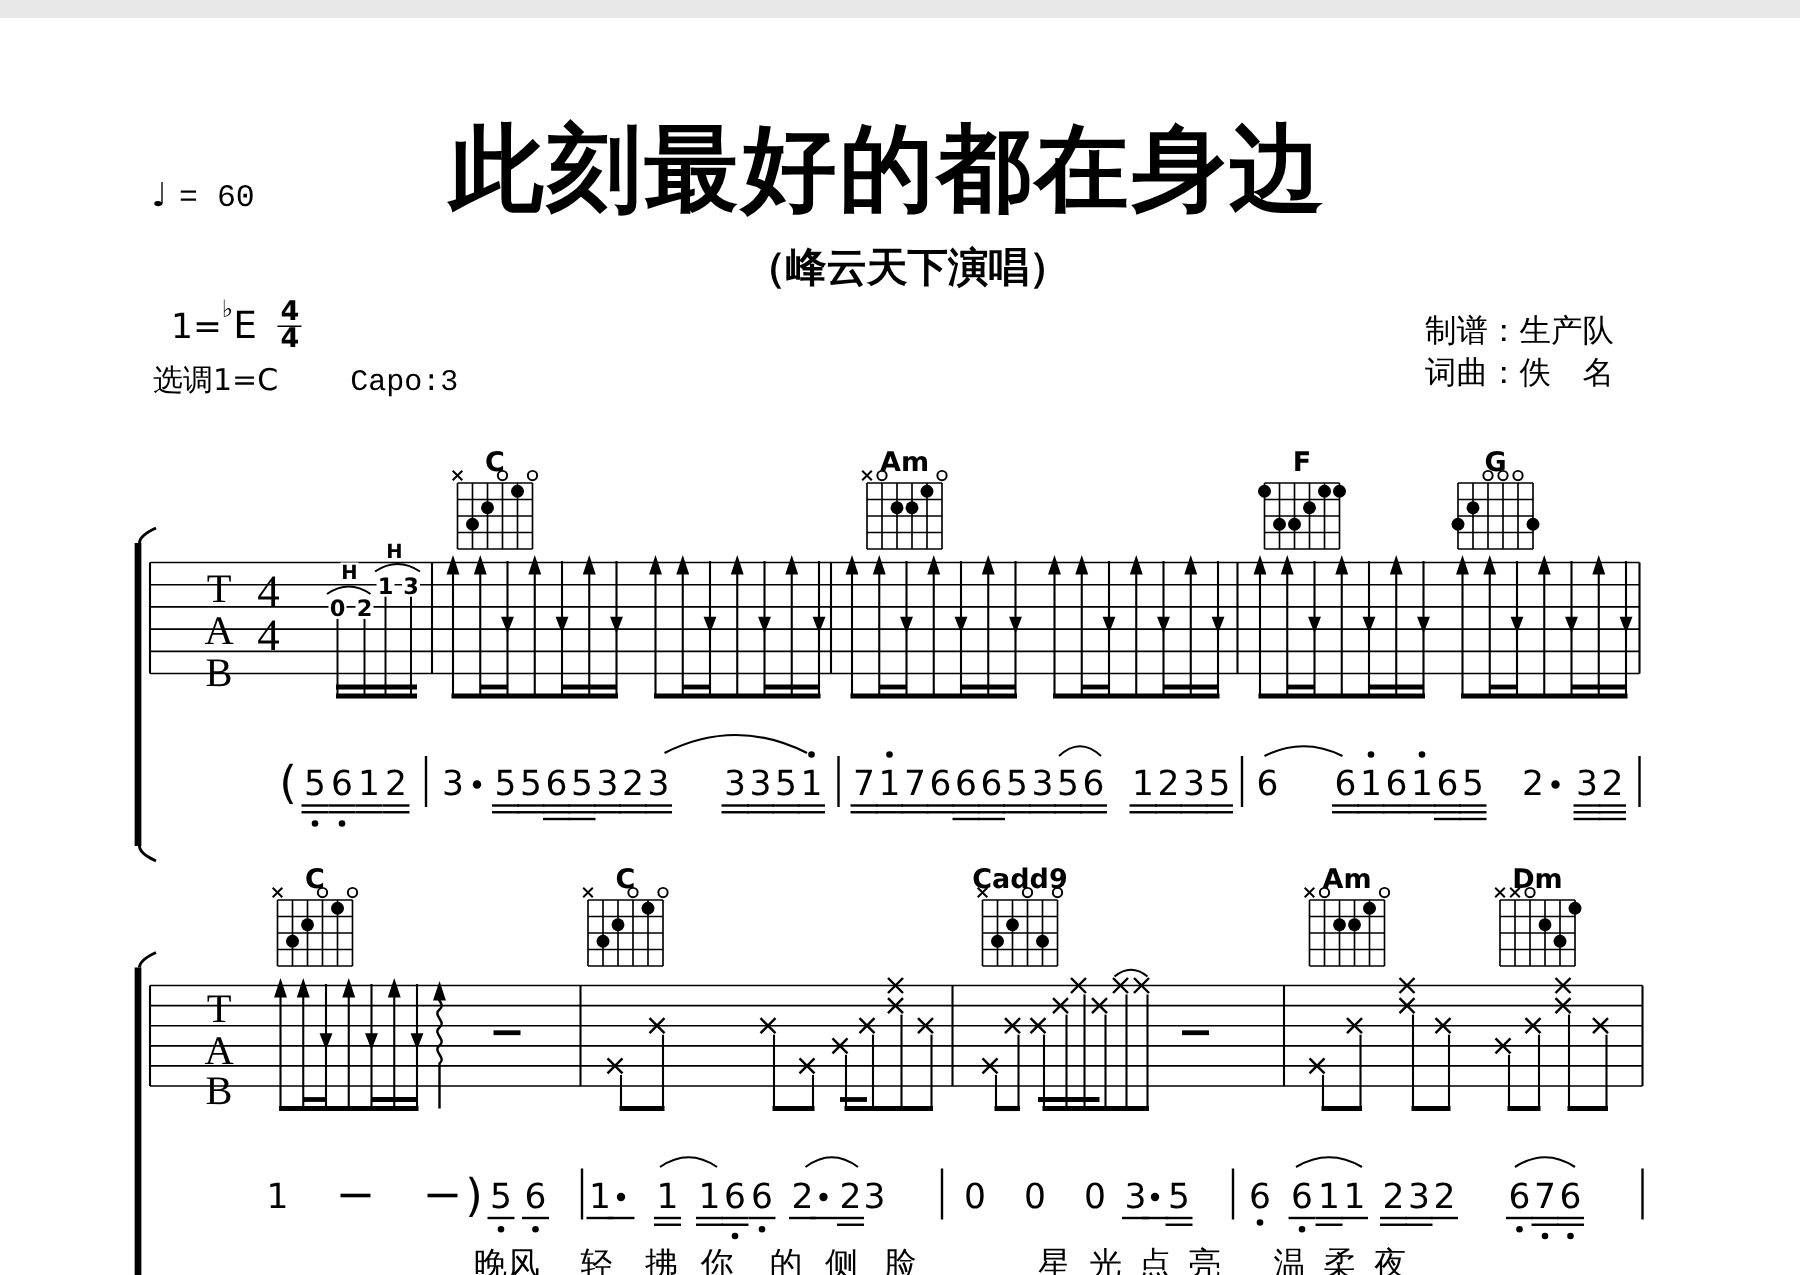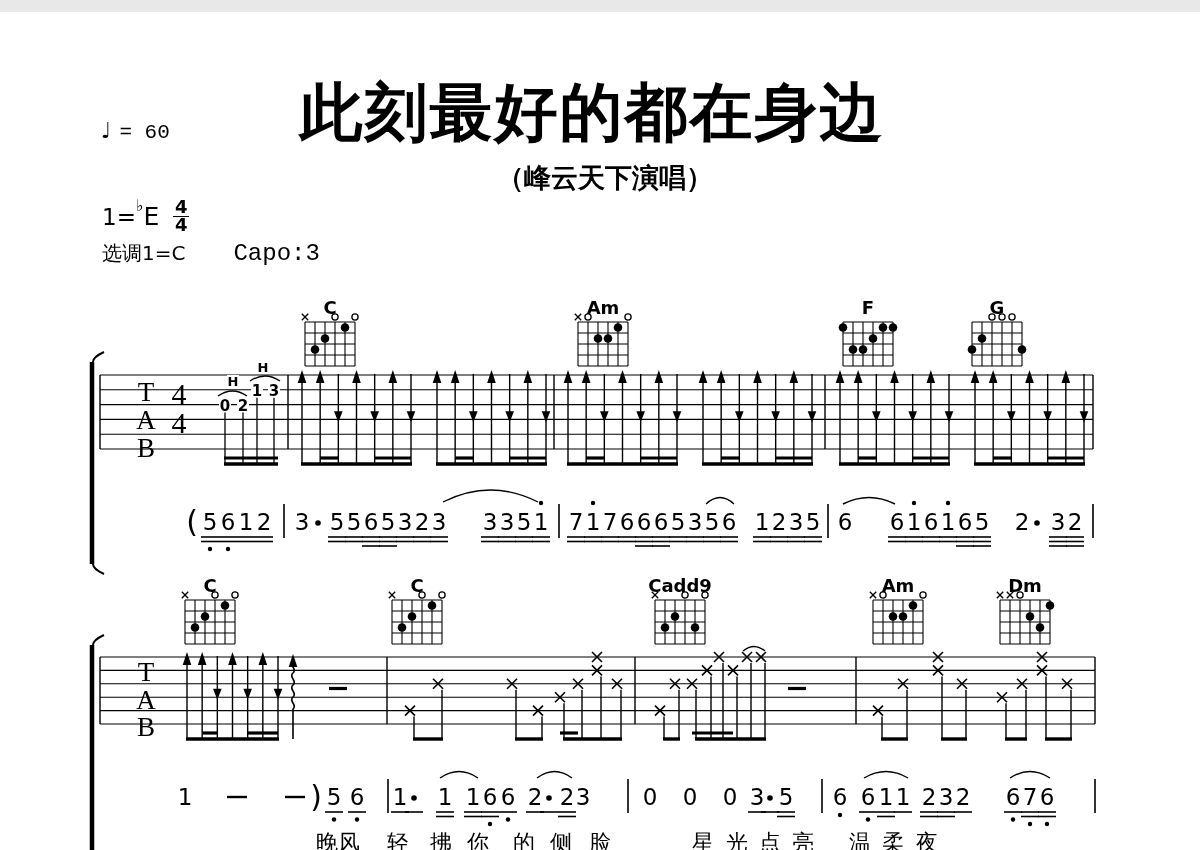--- a/index.html
+++ b/index.html
@@ -4,29 +4,29 @@
 <style>
   html,body{margin:0;padding:0;background:#e8e8e8;}
   .page{position:relative;width:1200px;height:850px;background:#fff;margin:12px auto;
         font-family:"DejaVu Sans","Liberation Sans",sans-serif;color:#000;overflow:hidden;}
   .abs{position:absolute;}
   .title{top:58px;left:0;width:1184px;text-align:center;font-size:63px;font-weight:900;
          letter-spacing:2px;font-family:"DejaVu Sans",sans-serif;}
   .subtitle{top:148px;left:0;width:1210px;text-align:center;font-size:27px;font-weight:600;}
   .tempo{top:106px;left:101px;font-size:22px;font-family:"DejaVu Sans",sans-serif;}
   .tempo .eq{font-family:"Liberation Mono","DejaVu Sans Mono",monospace;font-size:21px;margin-left:8px;}
-  .keyrow{top:184px;left:102px;font-size:23px;}
+  .keyrow{top:184px;left:114px;font-size:23px;}
   .keyrow .flat{font-size:16px;vertical-align:14px;}
   .keyrow .E{font-size:25px;}
   .ts{display:inline-block;margin-left:14px;text-align:center;vertical-align:-6px;line-height:0.82;
       font-size:18px;font-weight:600;}
   .ts i{font-style:normal;display:block;}
   .ts .bar{display:block;width:16px;height:1.5px;background:#000;margin:1px auto;}
   .transrow{top:228px;left:102px;font-size:20px;font-family:"DejaVu Sans",sans-serif;}
-  .transrow .capo{font-family:"Liberation Mono","DejaVu Sans Mono",monospace;margin-left:48px;font-size:24px;}
+  .transrow .capo{font-family:"Liberation Mono","DejaVu Sans Mono",monospace;margin-left:48px;font-size:20px;}
   .credits{top:194px;left:950px;font-size:21px;line-height:1.35;}
   svg text{fill:#000;}
 </style>
 </head>
 <body>
 
 <div class="page">
 
   <div class="abs tempo">
     <span>♩</span><span class="eq">= 60</span>
@@ -36,20 +36,24 @@
   <div class="abs subtitle">（峰云天下演唱）</div>
 
   <div class="abs keyrow">
     <span>1=</span><span class="flat">♭</span><span class="E">E</span><span class="ts"><i>4</i><span class="bar"></span><i>4</i></span>
   </div>
 
   <div class="abs transrow">
     <span>选调1=C</span><span class="capo">Capo:3</span>
   </div>
 
+  <div class="abs credits">
+    <div>制谱：生产队</div>
+    <div>词曲：佚　名</div>
+  </div>
 
   <svg id="sheet" class="abs" style="left:0;top:0" width="1200" height="850">
       <g>
         <g>
           <line x1="92" y1="350" x2="92" y2="552" stroke="#000" stroke-width="4.5"></line>
           <path d="M93 350 Q93 345 104 340" fill="none" stroke="#000" stroke-width="2"></path>
           <path d="M93 552 Q93 557 104 562" fill="none" stroke="#000" stroke-width="2"></path>
         </g>
         <g>
           <line x1="100" y1="363" x2="1093" y2="363" stroke="#000" stroke-width="1.1"></line>

